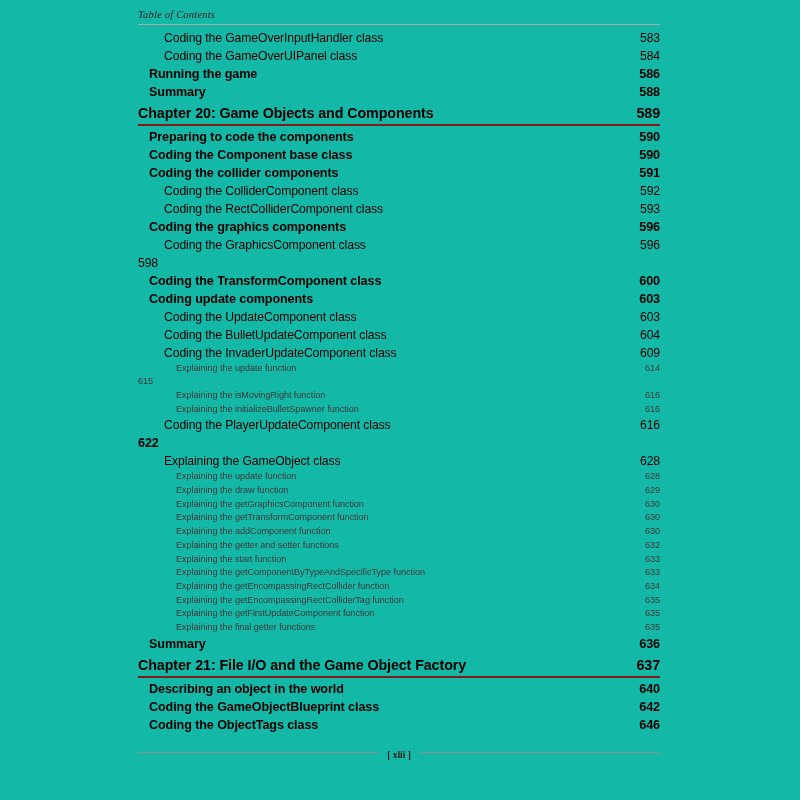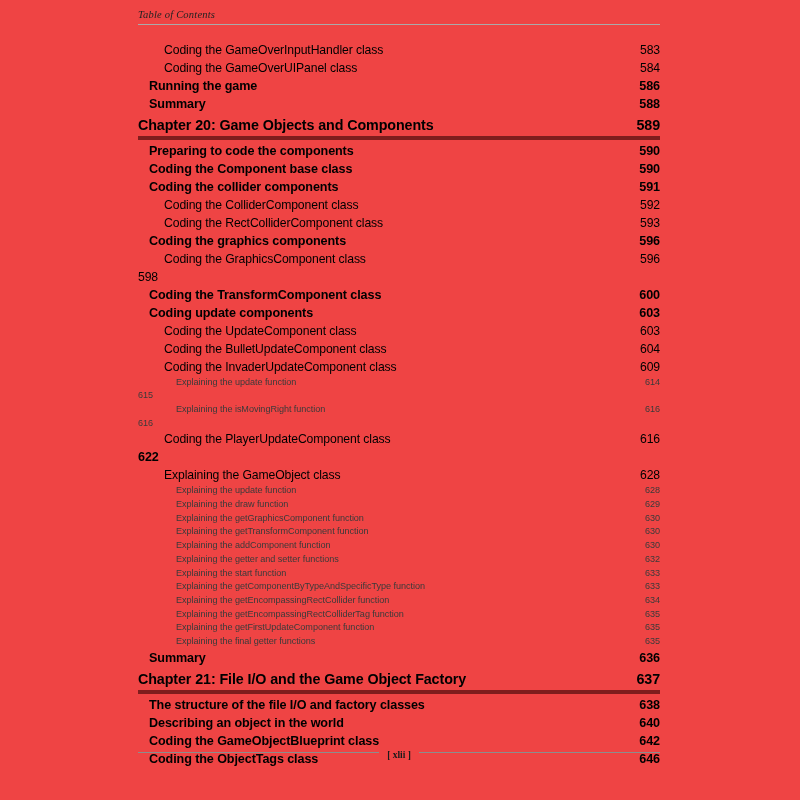--- a/index.html
+++ b/index.html
@@ -11,21 +11,21 @@
     width: 800px;
     height: 800px;
     font-family: "Liberation Sans", sans-serif;
     color: #000000;
     overflow: hidden;
   }
   .page {
     position: relative;
     width: 800px;
     height: 800px;
-    background: #ef4444;
+    background: #14b8a6;
   }
   .content {
     position: absolute;
     left: 138px;
     top: 0;
     width: 522px;
     height: 800px;
   }
 
   
@@ -36,21 +36,21 @@
     font-size: 10.5px;
     color: #222;
     letter-spacing: 0.2px;
     border-bottom: 1px solid #aaaaaa;
     padding-bottom: 3px;
     line-height: 1.1;
   }
 
   
   .toc {
-    margin-top: 16px;
+    margin-top: 4px;
   }
 
   .entry {
     display: flex;
     align-items: baseline;
     justify-content: space-between;
     width: 100%;
   }
   .entry .title {
     white-space: nowrap;
@@ -61,21 +61,21 @@
     flex: none;
   }
 
   
   .entry.lvl-chapter {
     font-size: 14.3px;
     font-weight: bold;
     line-height: 19px;
     padding-top: 3px;
     padding-bottom: 1px;
-    border-bottom: 4px solid #7f1d1d;
+    border-bottom: 2px solid #7f1d1d;
     margin-bottom: 2px;
     letter-spacing: -0.1px;
   }
   .entry.lvl-chapter .title { padding-left: 0px; }
 
   
   .entry.lvl-1 {
     font-size: 12.6px;
     font-weight: bold;
     line-height: 18px;
@@ -215,20 +215,21 @@
           <span class="pageno">614</span>
         </div>
         <div class="entry lvl-3">
           <span class="pageno">615</span>
         </div>
         <div class="entry lvl-3">
           <span class="title">Explaining the isMovingRight function</span>
           <span class="pageno">616</span>
         </div>
         <div class="entry lvl-3">
+          <span class="title">Explaining the initializeBulletSpawner function</span>
           <span class="pageno">616</span>
         </div>
         <div class="entry lvl-2">
           <span class="title">Coding the PlayerUpdateComponent class</span>
           <span class="pageno">616</span>
         </div>
         <div class="entry lvl-1">
           <span class="pageno">622</span>
         </div>
         <div class="entry lvl-2">
@@ -283,24 +284,20 @@
           <span class="title">Explaining the final getter functions</span>
           <span class="pageno">635</span>
         </div>
         <div class="entry lvl-1">
           <span class="title">Summary</span>
           <span class="pageno">636</span>
         </div>
         <div class="entry lvl-chapter">
           <span class="title">Chapter 21: File I/O and the Game Object Factory</span>
           <span class="pageno">637</span>
-        </div>
-        <div class="entry lvl-1">
-          <span class="title">The structure of the file I/O and factory classes</span>
-          <span class="pageno">638</span>
         </div>
         <div class="entry lvl-1">
           <span class="title">Describing an object in the world</span>
           <span class="pageno">640</span>
         </div>
         <div class="entry lvl-1">
           <span class="title">Coding the GameObjectBlueprint class</span>
           <span class="pageno">642</span>
         </div>
         <div class="entry lvl-1">

